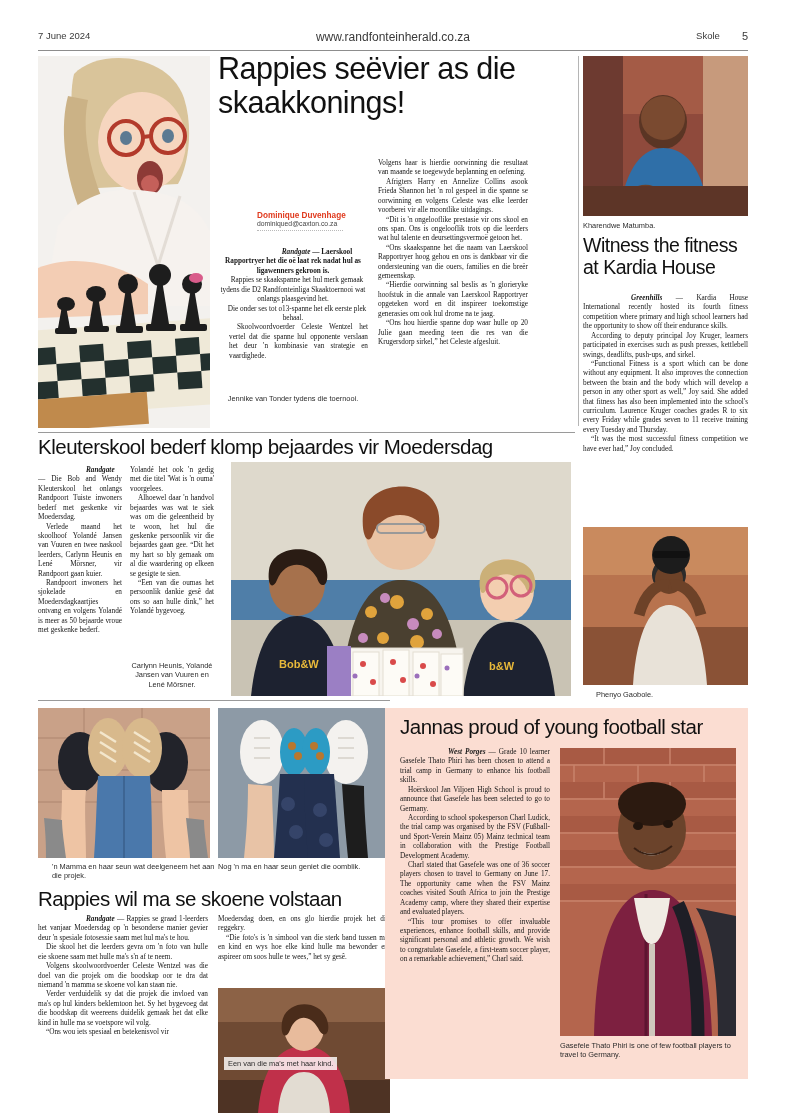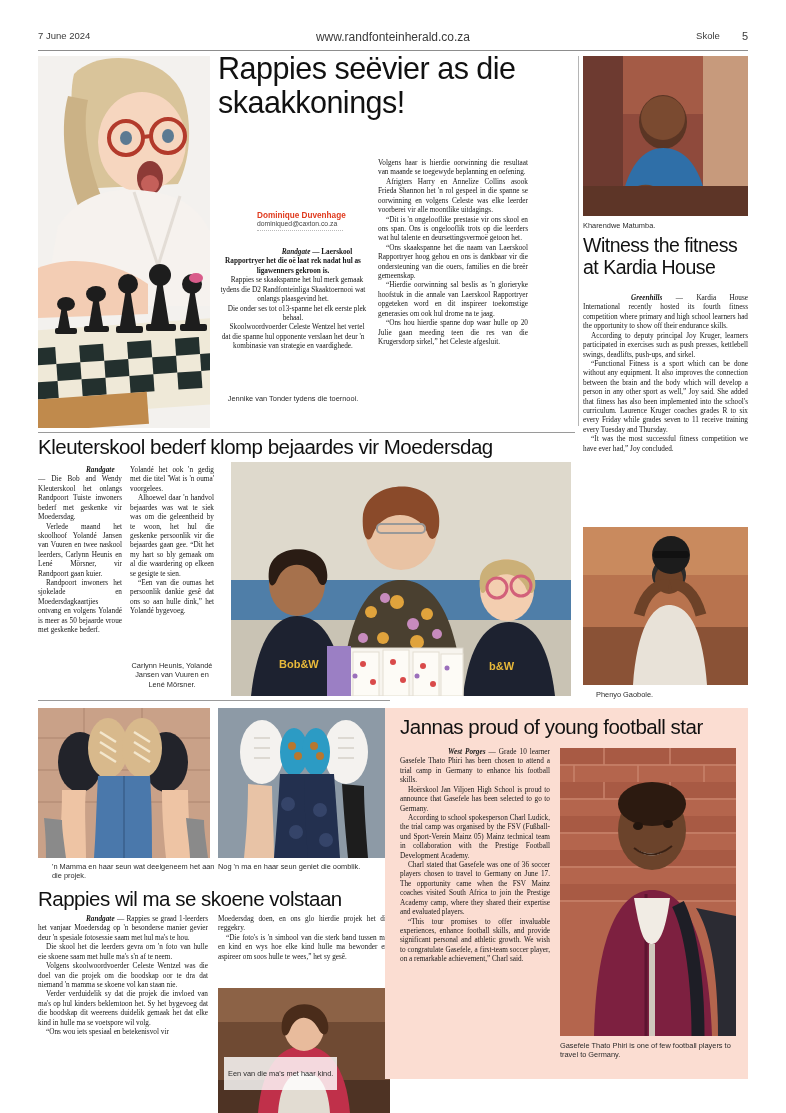--- a/index.html
+++ b/index.html
@@ -64,21 +64,21 @@
   
   #sh-photo1{position:absolute;left:38px;top:708px;width:172px;height:150px;}
   #sh-cap1{position:absolute;left:52px;top:862px;width:172px;}
   #sh-photo2{position:absolute;left:218px;top:708px;width:172px;height:150px;}
   #sh-cap2{position:absolute;left:218px;top:862px;width:172px;}
   #sh-hl{position:absolute;left:38px;top:888px;width:352px;font-size:20.5px;line-height:1.12;}
   #sh-col1{position:absolute;left:38px;top:915px;width:170px;}
   #sh-col2{position:absolute;left:218px;top:915px;width:170px;}
   #sh-photo3{position:absolute;left:218px;top:988px;width:172px;height:125px;}
   #sh-cap3{position:absolute;left:224px;top:1057px;background:rgba(255,255,255,.82);
-           padding:12px 4px;}
+           padding:2px 4px;}
 
   
   #sec-fb{position:absolute;left:385px;top:708px;width:363px;height:371px;
           background:#fbddd2;}
   #fb-hl{position:absolute;left:400px;top:716px;width:345px;font-size:20.5px;line-height:1.12;}
   #fb-col{position:absolute;left:400px;top:748px;width:150px;}
   #fb-photo{position:absolute;left:560px;top:748px;width:176px;height:288px;}
   #fb-cap{position:absolute;left:560px;top:1041px;width:180px;}
 
   
@@ -172,21 +172,21 @@
       <div class="byline-dots"></div>
     </div>
 
     <div class="body-col" id="chess-col1" style="top:192px;">
       <p class="first" style="text-align:center;">
         <span class="place">Randgate</span>
         <span class="lead">— Laerskool Rapportryer het die oë laat rek nadat hul as ligawenners gekroon is.</span>
       </p>
       <p style="text-align:center;">Rappies se skaakspanne het hul merk gemaak tydens die D2 Randfonteinliga Skaaktoernooi wat onlangs plaasgevind het.</p>
       <p style="text-align:center;">Die onder ses tot o13-spanne het elk eerste plek behaal.</p>
-      <p style="text-align:center;">Skoolwoordvoerder Celeste Wentzel het vertel dat die spanne hul opponente verslaan het deur 'n kombinasie van strategie en vaardighede.</p>
+      <p style="margin-left:11px;">Skoolwoordvoerder Celeste Wentzel het vertel dat die spanne hul opponente verslaan het deur 'n kombinasie van strategie en vaardighede.</p>
     </div>
 
     <div class="caption" id="chess-cap">Jennike van Tonder tydens die toernooi.</div>
 
     <div class="body-col" id="chess-col2">
       <p class="first">Volgens haar is hierdie oorwinning die resultaat van maande se toegewyde beplanning en oefening.</p>
       <p>Afrigters Harry en Annelize Collins asook Frieda Shannon het 'n rol gespeel in die spanne se oorwinning en volgens Celeste was elke leerder voorberei vir alle moontlike uitdagings.</p>
       <p>“Dit is 'n ongelooflike prestasie vir ons skool en ons span. Ons is ongelooflik trots op die leerders wat hul talente en deursettingsvermoë getoon het.</p>
       <p>“Ons skaakspanne het die naam van Laerskool Rapportryer hoog gehou en ons is dankbaar vir die ondersteuning van die ouers, families en die breër gemeenskap.</p>
       <p>“Hierdie oorwinning sal beslis as 'n glorieryke hoofstuk in die annale van Laerskool Rapportryer opgeteken word en dit inspireer toekomstige generasies om ook hul drome na te jaag.</p>

